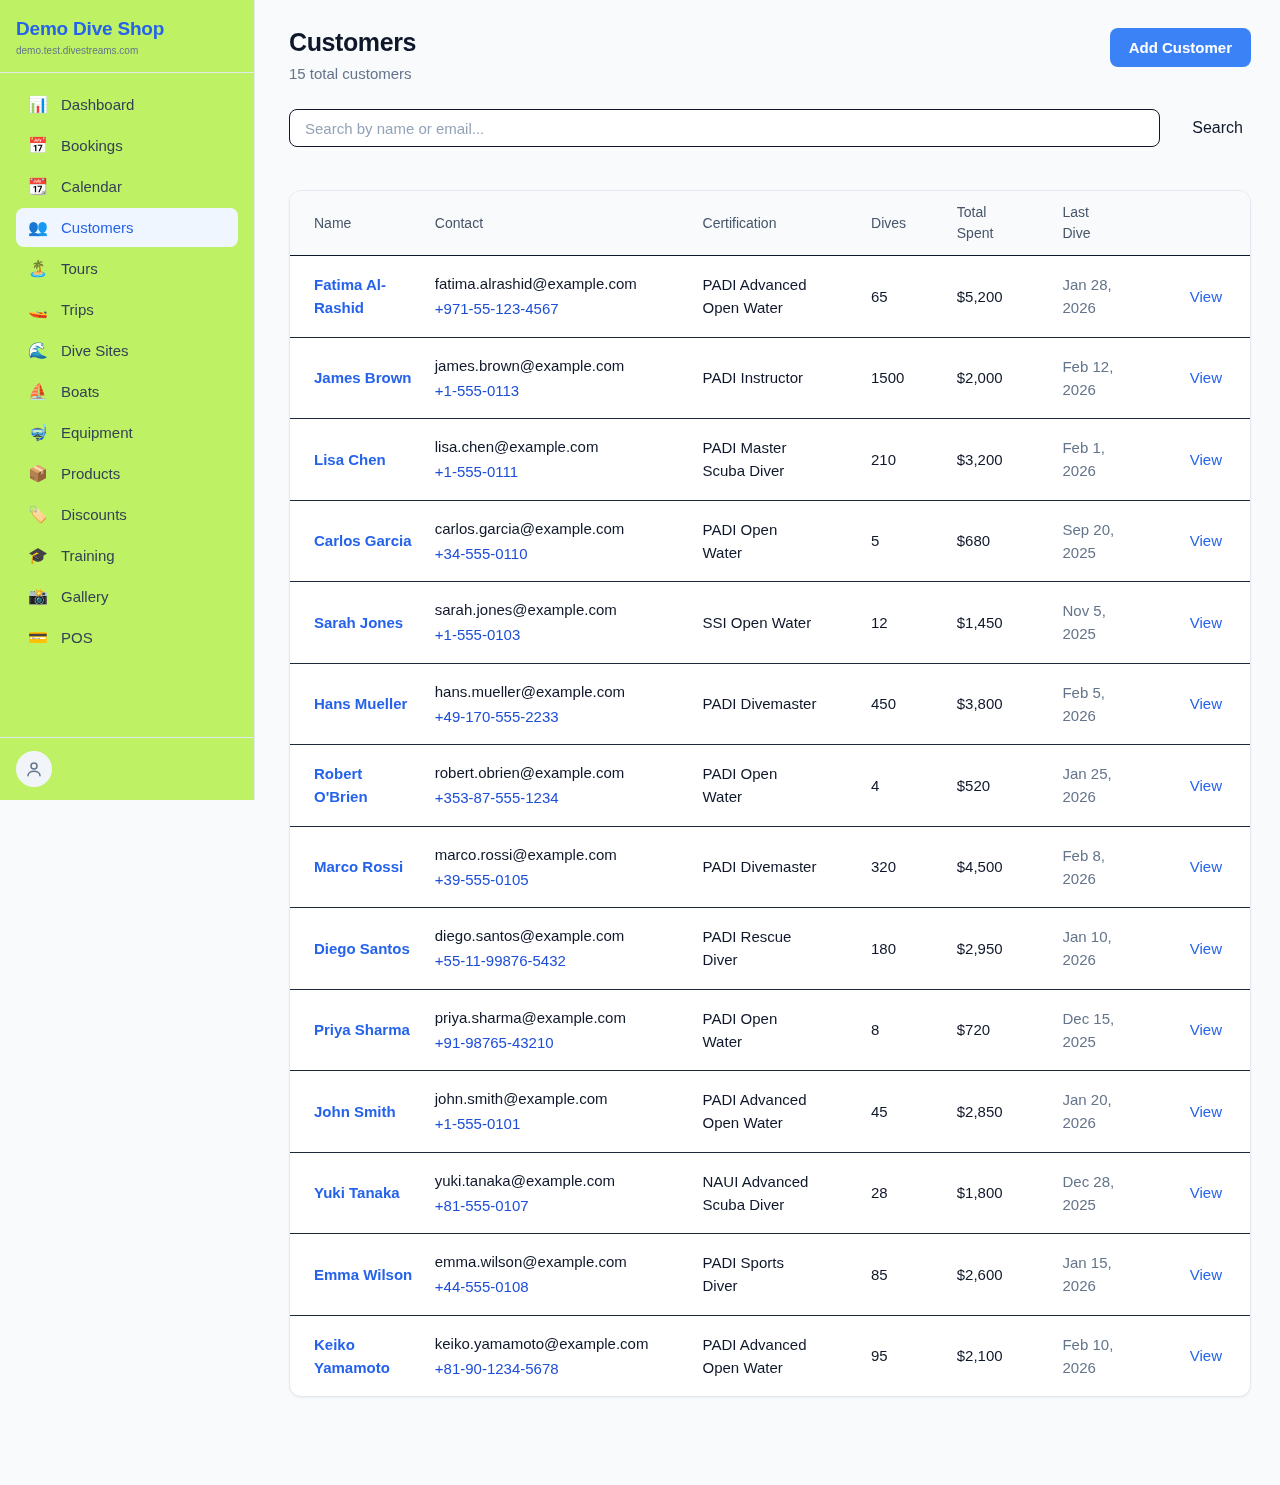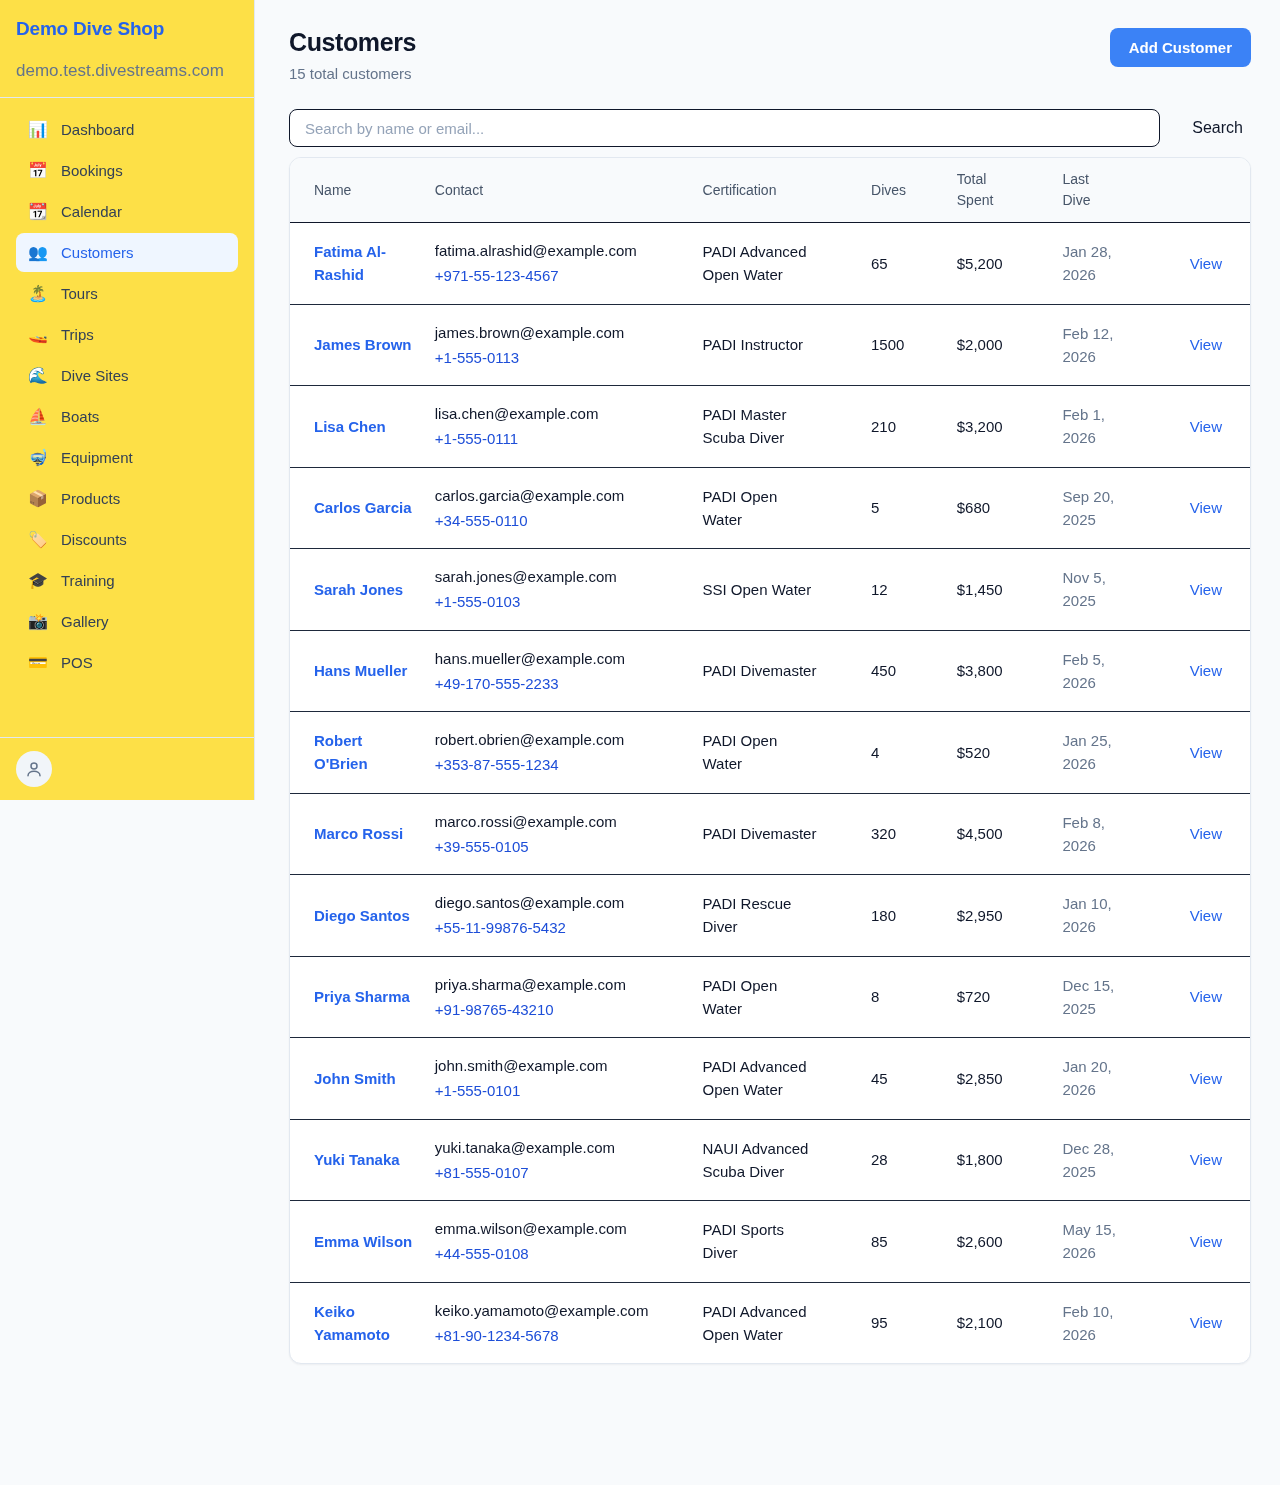--- a/index.html
+++ b/index.html
@@ -9,27 +9,27 @@
     background:#f8fafc;
     font-family:"Liberation Sans", sans-serif;
     color:#0f172a;
     position:relative;
     overflow:hidden;
   }
   
   .sidebar {
     position:absolute; left:0; top:0;
     width:255px; height:800px;
-    background:#fde047;
+    background:#bef264;
     border-right:1px solid #e2e8f0;
     display:flex; flex-direction:column;
   }
   .brand { padding:18px 16px 16px; border-bottom:1px solid #e2e8f0; }
   .brand-name { color:#2563eb; font-size:19px; font-weight:700; letter-spacing:-0.2px; }
-  .brand-domain { color:#64748b; font-size:17px; margin-top:21px; }
+  .brand-domain { color:#64748b; font-size:10px; margin-top:5px; }
   .nav { padding:12px 16px; flex:1; }
   .nav-item {
     display:flex; align-items:center; gap:13px;
     padding:10px 12px; border-radius:8px;
     font-size:15px; color:#334155; cursor:pointer;
     margin-bottom:2px;
   }
   .nav-item.active { background:#eff6ff; color:#2563eb; font-weight:500; }
   .nav-icon { font-size:16px; width:20px; text-align:center; flex:none; }
   .user-box {
@@ -54,21 +54,21 @@
   
   .main { margin-left:255px; padding:28px 29px 25px 34px; }
   .page-header { display:flex; justify-content:space-between; align-items:flex-start; margin-bottom:27px; }
   .page-title { font-size:25px; font-weight:700; letter-spacing:-0.4px; color:#0f172a; }
   .page-subtitle { font-size:15px; color:#64748b; margin-top:8px; }
   .btn-primary {
     background:#3b82f6; color:#fff; font-size:15px; font-weight:600;
     padding:11px 19px; border-radius:8px; border:none; cursor:pointer;
     font-family:inherit;
   }
-  .search-row { display:flex; align-items:center; gap:24px; margin-bottom:10px; }
+  .search-row { display:flex; align-items:center; gap:24px; margin-bottom:43px; }
   .search-input {
     flex:1; height:38px;
     border:1.5px solid #0f172a; border-radius:8px;
     padding:0 15px; font-size:15px; color:#0f172a;
     background:#fff; font-family:inherit; outline:none;
   }
   .search-input::placeholder { color:#94a3b8; }
   .search-btn {
     background:none; border:none; cursor:pointer;
     font-size:16px; color:#0f172a; font-family:inherit; padding:0 8px;
@@ -366,21 +366,21 @@
   </tr>
           <tr>
     <td><span class="name-link">Emma Wilson</span></td>
     <td>
       <div class="contact-email">emma.wilson@example.com</div>
       <div class="contact-phone">+44-555-0108</div>
     </td>
     <td><span class="cell-cert">PADI Sports Diver</span></td>
     <td><span class="cell-dives">85</span></td>
     <td><span class="cell-spent">$2,600</span></td>
-    <td><span class="cell-last">May 15, 2026</span></td>
+    <td><span class="cell-last">Jan 15, 2026</span></td>
     <td class="td-view"><span class="view-link">View</span></td>
   </tr>
           <tr>
     <td><span class="name-link">Keiko Yamamoto</span></td>
     <td>
       <div class="contact-email">keiko.yamamoto@example.com</div>
       <div class="contact-phone">+81-90-1234-5678</div>
     </td>
     <td><span class="cell-cert">PADI Advanced Open Water</span></td>
     <td><span class="cell-dives">95</span></td>

